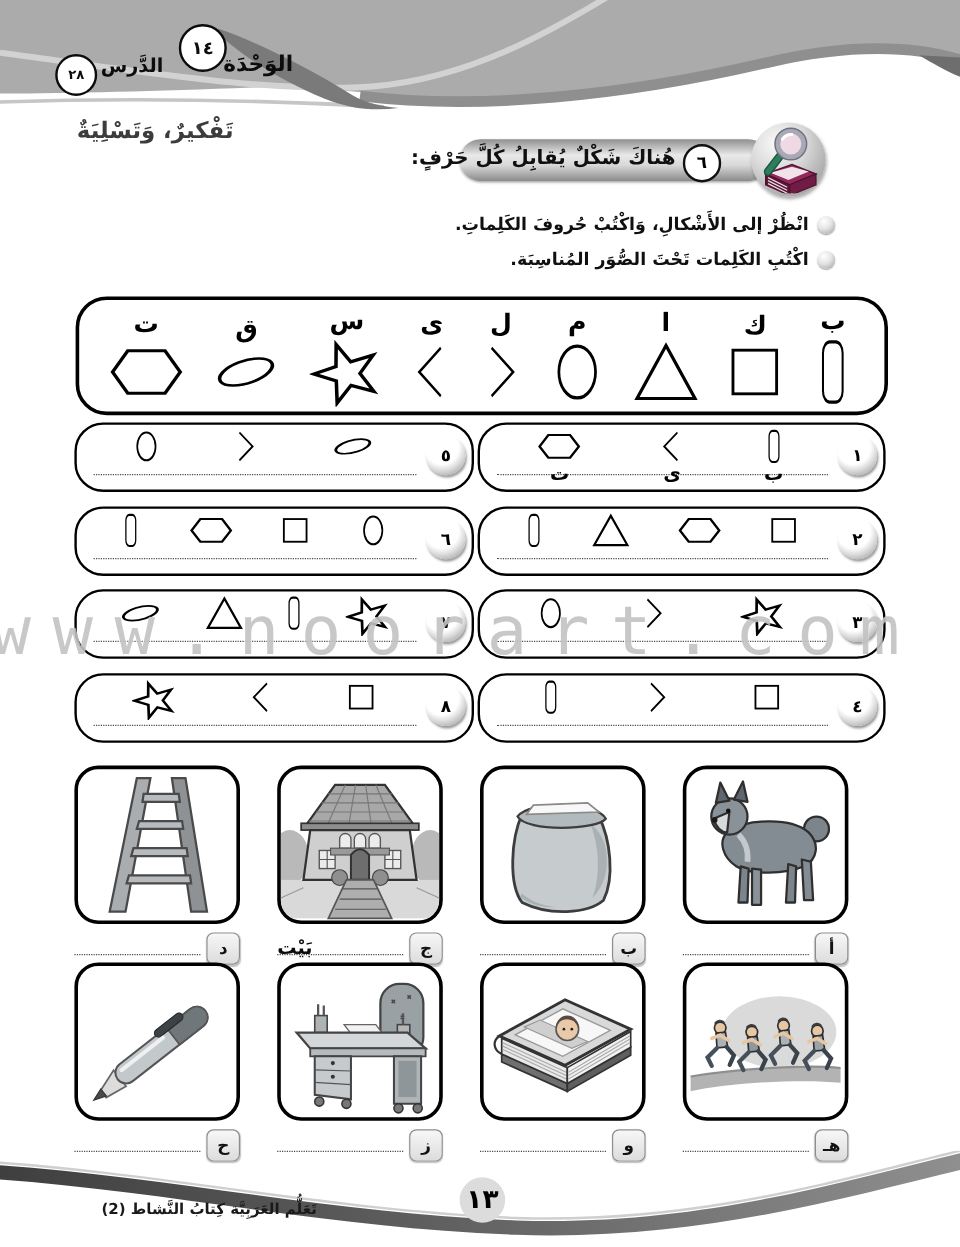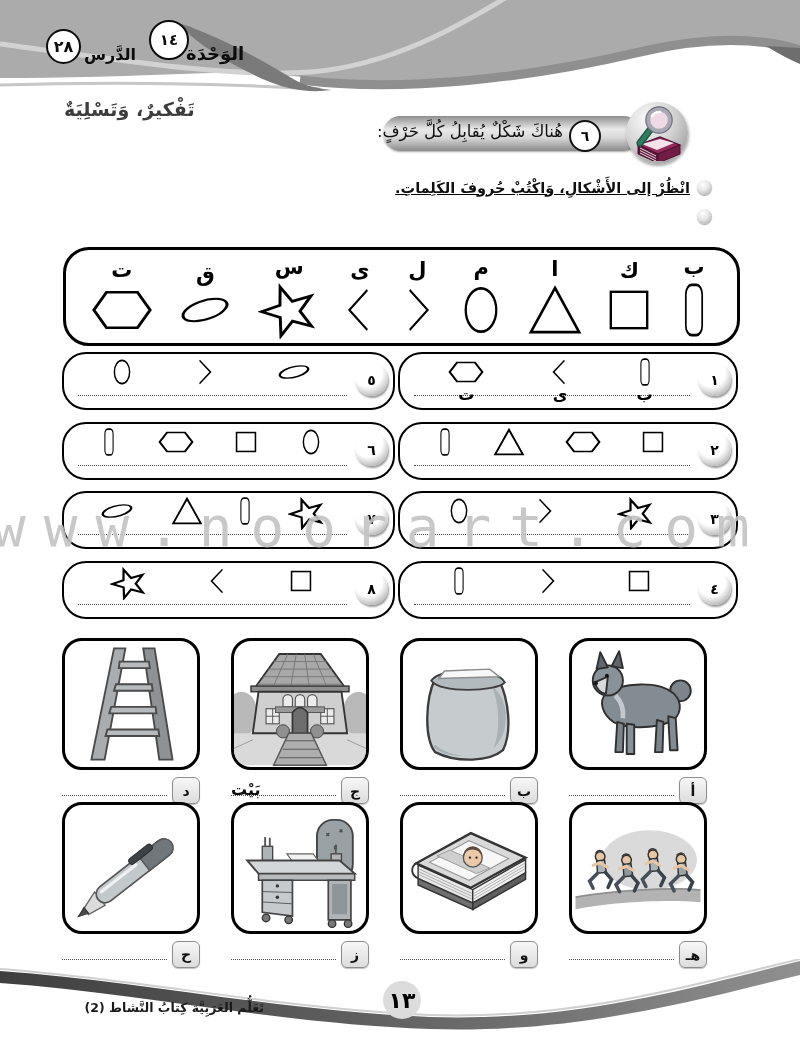--- a/index.html
+++ b/index.html
@@ -6,40 +6,40 @@
   .page{position:relative;width:800px;height:1039px;background:#fff;overflow:hidden;
         font-family:"DejaVu Sans","Liberation Sans",sans-serif;}
   .abs{position:absolute;}
   svg{display:block;}
 
   
   #header-svg{left:0;top:0;}
   .hdr-circle{border-radius:50%;background:#fff;border:2.5px solid #0c0c0c;
       display:flex;align-items:center;justify-content:center;font-weight:bold;color:#0c0c0c;}
   #unit-circle{left:149px;top:20px;width:36px;height:36px;font-size:15px;}
-  #lesson-circle{left:46px;top:29px;width:31px;height:31px;font-size:16px;}
+  #lesson-circle{left:46px;top:45px;width:31px;height:31px;font-size:11px;}
   #unit-label{left:186px;top:43px;font-size:18px;font-weight:bold;color:#0c0c0c;direction:rtl;}
   #lesson-label{left:84px;top:45px;font-size:16px;font-weight:bold;color:#0c0c0c;direction:rtl;}
   #side-note{left:64px;top:98px;font-size:19px;font-weight:bold;color:#3c3c3c;direction:rtl;}
 
   
   #title-pill{left:383px;top:116px;width:258px;height:35px;border-radius:18px;
       background:linear-gradient(180deg,#8f8f8f 0%,#e9e9e9 38%,#d8d8d8 62%,#8a8a8a 100%);
       box-shadow:0 1px 2px rgba(0,0,0,.35);}
-  #title-text{left:391px;top:122px;width:172px;font-size:16.5px;font-weight:normal;
+  #title-text{left:391px;top:122px;width:172px;font-size:16.5px;font-weight:bold;
       color:#101010;direction:rtl;white-space:nowrap;text-align:left;}
   #exercise-number{left:569px;top:120px;width:28px;height:28px;border-radius:50%;
       background:#fff;border:2px solid #111;display:flex;align-items:center;justify-content:center;
       font-weight:bold;font-size:14px;}
   #exercise-icon{left:626px;top:102px;width:62px;height:62px;border-radius:50%;
       background:radial-gradient(circle at 35% 28%,#fafafa 0%,#d9d9d9 40%,#8a8a8a 100%);
       box-shadow:1px 2px 3px rgba(0,0,0,.35);display:flex;align-items:center;justify-content:center;}
 
   
-  #instructions{left:360px;top:173px;width:352px;direction:rtl;text-decoration:underline;}
+  #instructions{left:344px;top:173px;width:352px;direction:rtl;}
   .instr-line{display:flex;align-items:center;height:29px;}
   .bullet{width:15px;height:15px;border-radius:50%;flex:0 0 15px;margin-left:7px;
       background:radial-gradient(circle at 38% 30%,#ffffff 0%,#e4e4e4 45%,#9b9b9b 100%);
       box-shadow:0 1px 1px rgba(0,0,0,.35);}
   .instr-text{font-size:14.5px;font-weight:bold;color:#101010;white-space:nowrap;}
 
   
   #legend-box{left:63px;top:247px;width:677px;height:99px;box-sizing:border-box;
       border:3px solid #000;border-radius:26px;background:#fff;
       display:flex;flex-direction:row;justify-content:space-around;align-items:center;padding:0 14px;}
@@ -133,20 +133,21 @@
     </svg>
   </div>
 
   <div id="instructions" class="abs">
       <div class="instr-line">
         <span class="bullet"></span>
         <span class="instr-text">انْظُرْ إلى الأَشْكالِ، وَاكْتُبْ حُروفَ الكَلِماتِ.</span>
       </div>
       <div class="instr-line">
         <span class="bullet"></span>
+        <span class="instr-text">اكْتُبِ الكَلِمات تَحْتَ الصُّوَر المُناسِبَة.</span>
       </div>
     </div>
 
   <div id="legend-box" class="abs">
       <div class="legend-cell">
         <div class="legend-letter">ت</div>
         <svg width="62" height="52" viewBox="0 0 44 44" preserveAspectRatio="none" fill="none" stroke="#000" stroke-width="2.1">
           <polygon points="11,7 33,7 42,22 33,37 11,37 2,22"></polygon>
         </svg>
       </div>

